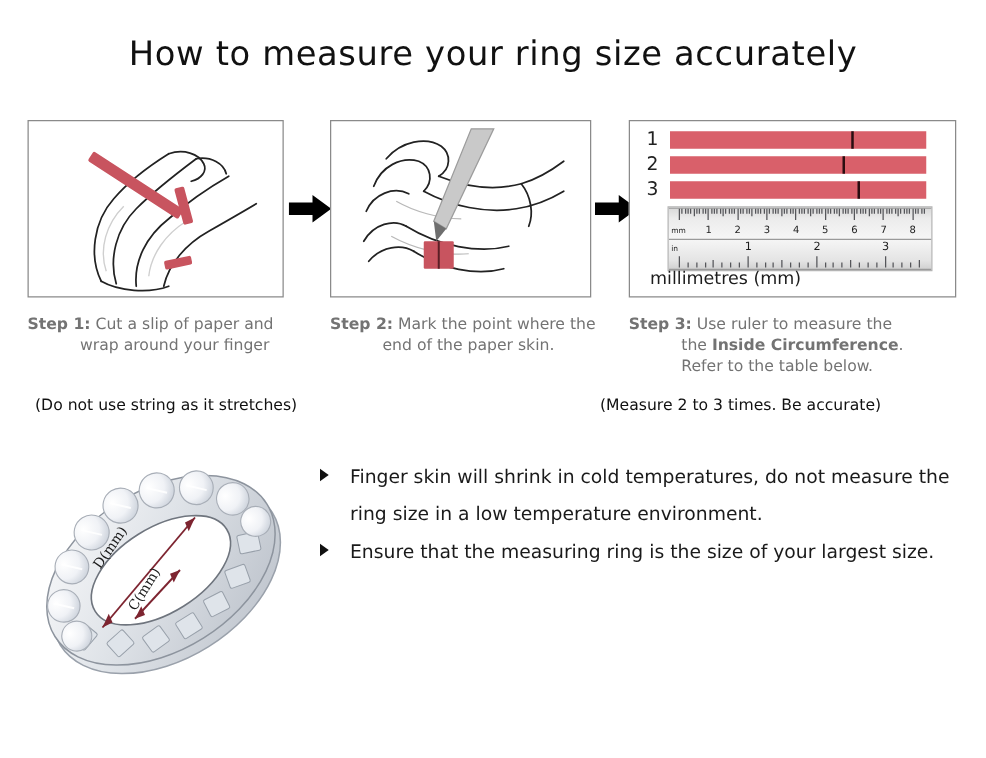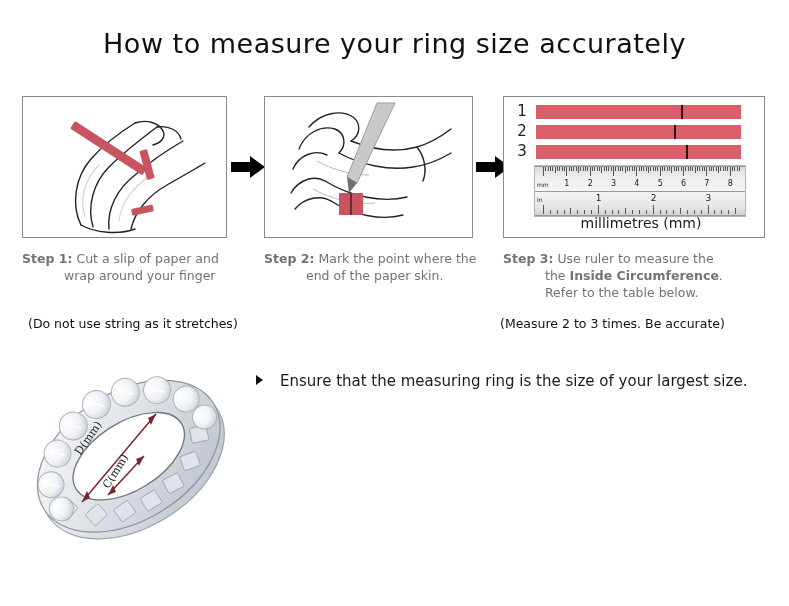--- a/index.html
+++ b/index.html
@@ -112,23 +112,22 @@
   }
   .tick-label {
     position: absolute;
     font-size: 8px;
     color: #1d1d1d;
     font-family: "DejaVu Sans", sans-serif;
     line-height: 8px;
   }
   #mm-caption {
     position: absolute;
-    left: 6px; bottom: 6px;
+    left: 16px; bottom: 6px;
     width: 262px;
-    text-align: center;
     font-size: 14px;
     color: #1c1c1c;
     font-family: "DejaVu Sans", sans-serif;
   }
 
   
   .step-caption {
     position: absolute;
     font-size: 12.5px;
     line-height: 17px;
@@ -141,21 +140,21 @@
   #cap-2 { left: 264px; top: 250px; width: 230px; }
   #cap-3 { left: 503px; top: 250px; width: 275px; }
 
   .step-note {
     position: absolute;
     font-size: 12.5px;
     color: #111;
     font-family: "DejaVu Sans", sans-serif;
   }
   #note-1 { left: 28px;  top: 316px; }
-  #note-3 { left: 500px; top: 316px; }
+  #note-3 { left: 480px; top: 316px; }
 
   
   #ring-figure {
     position: absolute;
     left: 22px; top: 352px;
     width: 222px; height: 222px;
   }
   #ring-figure svg { display: block; }
   .ring-dim-label {
     position: absolute;
@@ -516,15 +515,19 @@
   </svg>
 
   <span class="ring-dim-label" id="label-d">D(mm)</span>
   <span class="ring-dim-label" id="label-c">C(mm)</span>
 </div>
 
 <div id="tips">
 
   <div class="tip-item">
     <span class="tip-bullet"></span>
+    <span>Finger skin will shrink in cold temperatures, do not measure the ring size in a low temperature environment.</span>
+  </div>
+  <div class="tip-item">
+    <span class="tip-bullet"></span>
     <span>Ensure that the measuring ring is the size of your largest size.</span>
   </div>
 </div>
 
 </body></html>

